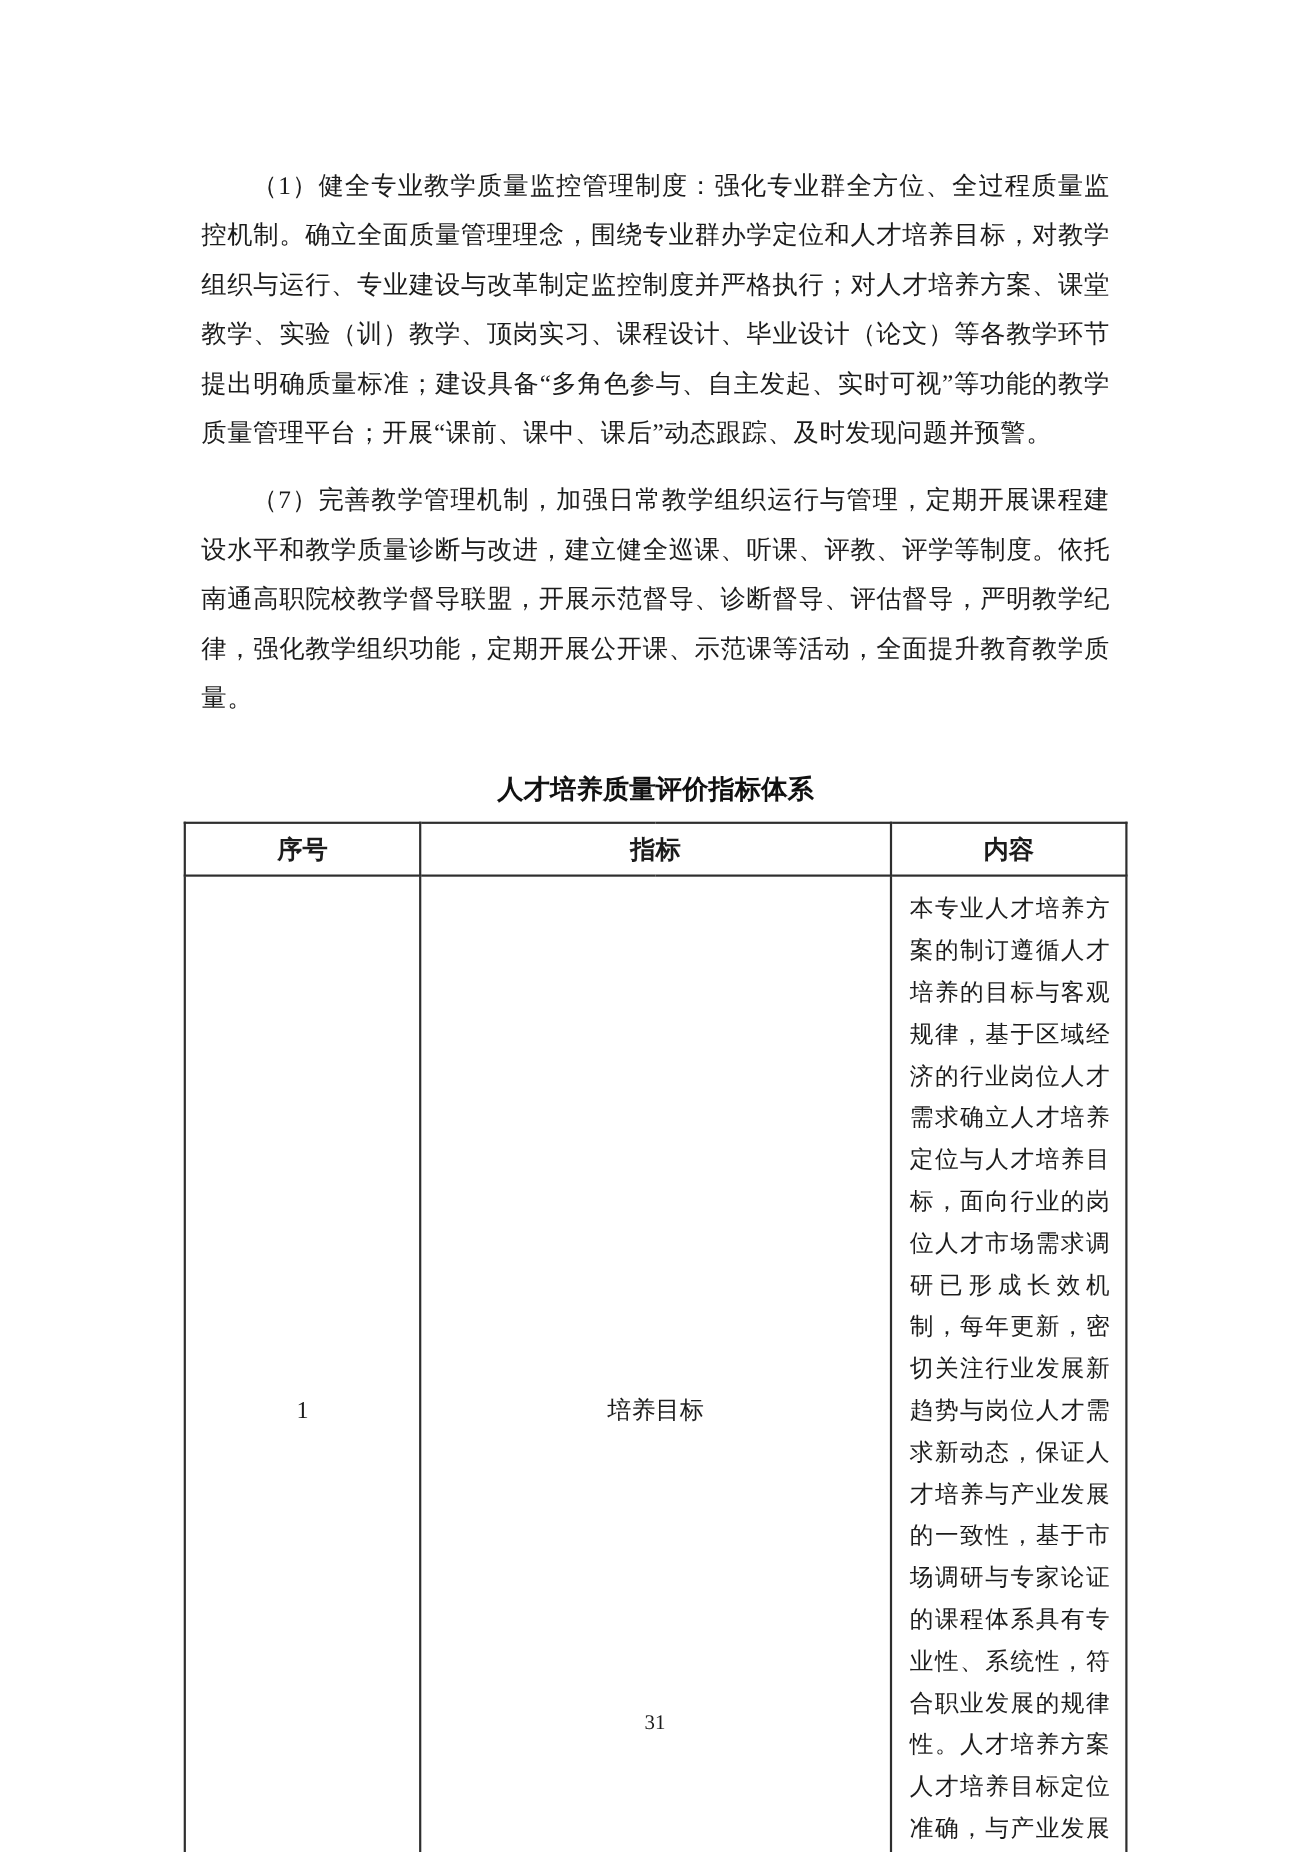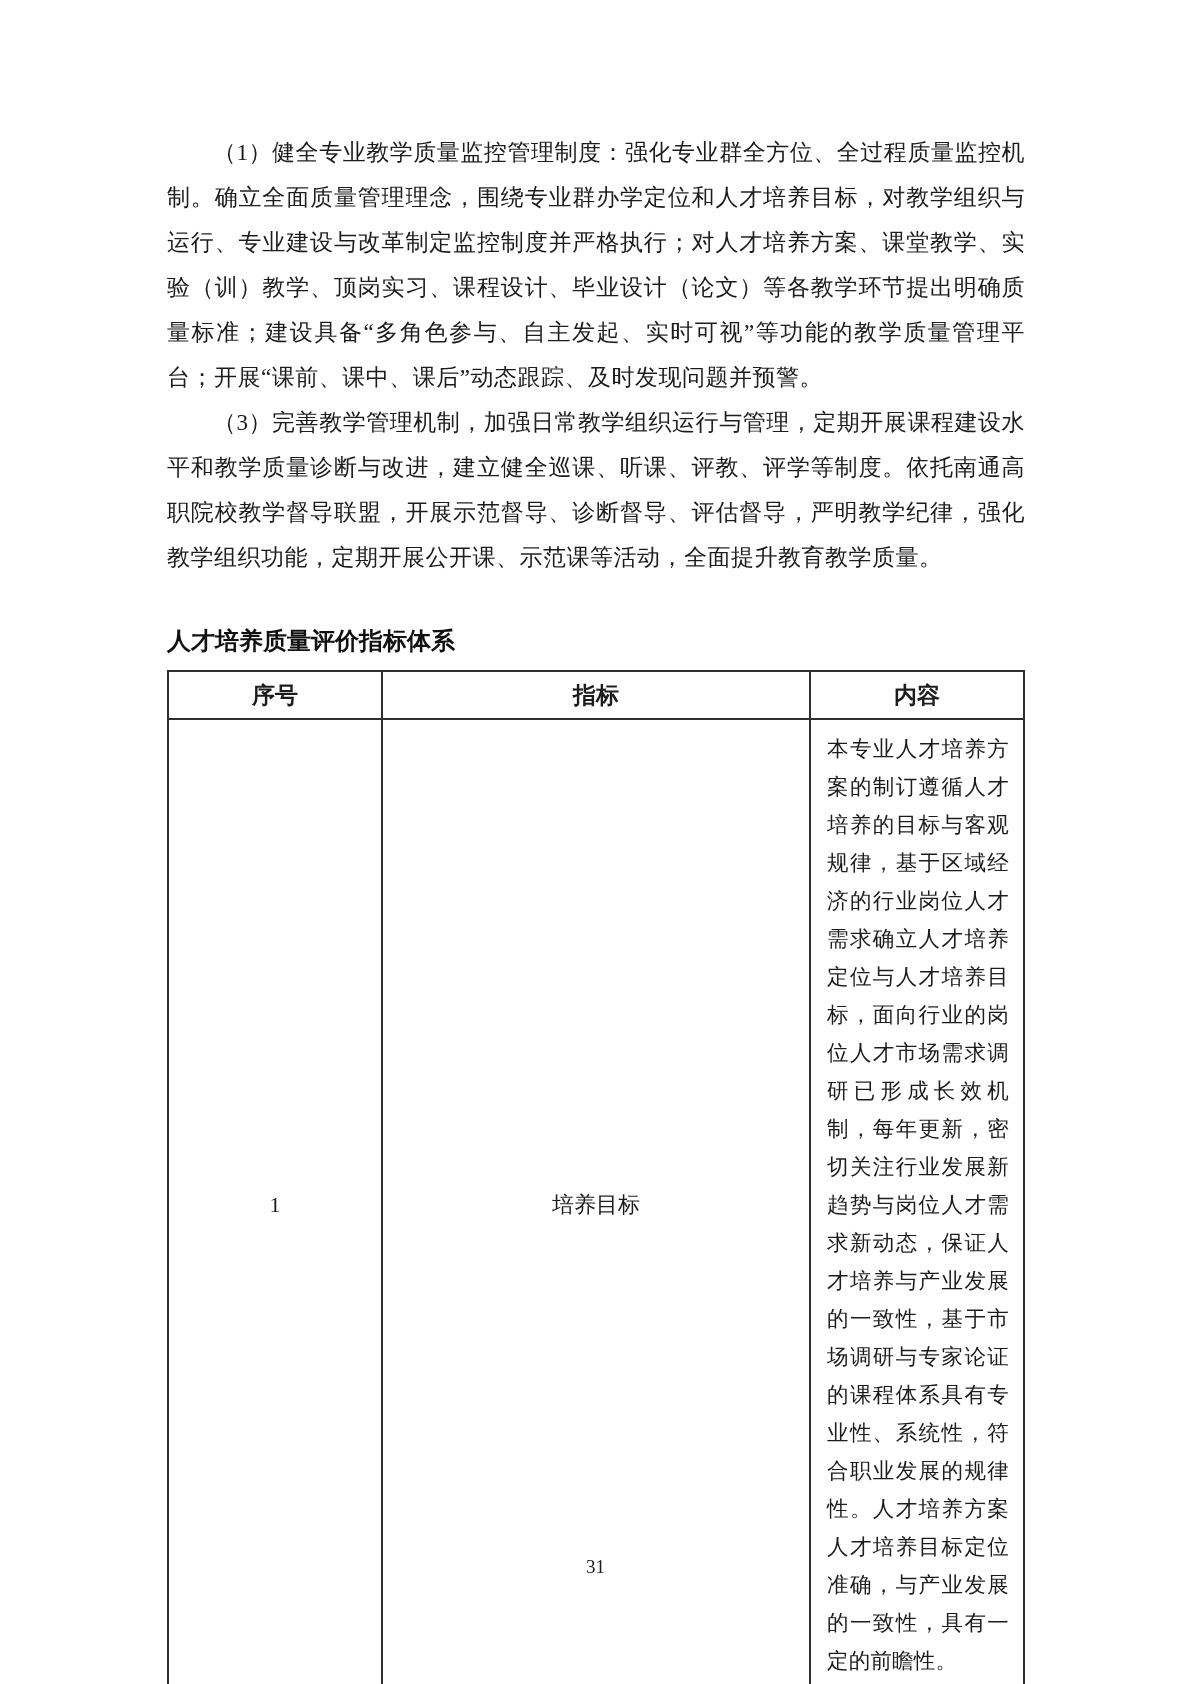--- a/index.html
+++ b/index.html
@@ -16,31 +16,31 @@
     color: #1c1c1c;
     overflow: hidden;
   }
   .content {
     position: absolute;
     left: 167px;
     top: 130px;
     width: 858px;
   }
   .para {
-    margin: 0;
+    margin: 16px;
     font-size: 23px;
     line-height: 45px;
     text-align: justify;
     text-indent: 2em;
     letter-spacing: 0.5px;
     color: #1c1c1c;
   }
   .table-title {
     margin: 46px 0 14px 0;
-    text-align: left;
+    text-align: center;
     font-size: 24px;
     font-weight: bold;
     line-height: 30px;
     color: #111;
   }
   table.indicator-table {
     width: 858px;
     border-collapse: collapse;
     table-layout: fixed;
   }
@@ -85,21 +85,21 @@
     color: #1c1c1c;
   }
 </style>
 </head>
 <body>
 
 <div class="page">
   <div class="content">
 
     <p class="para">（1）健全专业教学质量监控管理制度：强化专业群全方位、全过程质量监控机制。确立全面质量管理理念，围绕专业群办学定位和人才培养目标，对教学组织与运行、专业建设与改革制定监控制度并严格执行；对人才培养方案、课堂教学、实验（训）教学、顶岗实习、课程设计、毕业设计（论文）等各教学环节提出明确质量标准；建设具备“多角色参与、自主发起、实时可视”等功能的教学质量管理平台；开展“课前、课中、课后”动态跟踪、及时发现问题并预警。</p>
-    <p class="para">（3）完善教学管理机制，加强日常教学组织运行与管理，定期开展课程建设水平和教学质量诊断与改进，建立健全巡课、听课、评教、评学等制度。依托南通高职院校教学督导联盟，开展示范督导、诊断督导、评估督导，严明教学纪律，强化教学组织功能，定期开展公开课、示范课等活动，全面提升教育教学质量。</p>
+    <p class="para">（7）完善教学管理机制，加强日常教学组织运行与管理，定期开展课程建设水平和教学质量诊断与改进，建立健全巡课、听课、评教、评学等制度。依托南通高职院校教学督导联盟，开展示范督导、诊断督导、评估督导，严明教学纪律，强化教学组织功能，定期开展公开课、示范课等活动，全面提升教育教学质量。</p>
 
     <div class="table-title">人才培养质量评价指标体系</div>
 
     <table class="indicator-table">
       <tbody>
           <tr class="header-row">
         <th>序号</th>
         <th colspan="2">指标</th>
         <th>内容</th>
       </tr>

